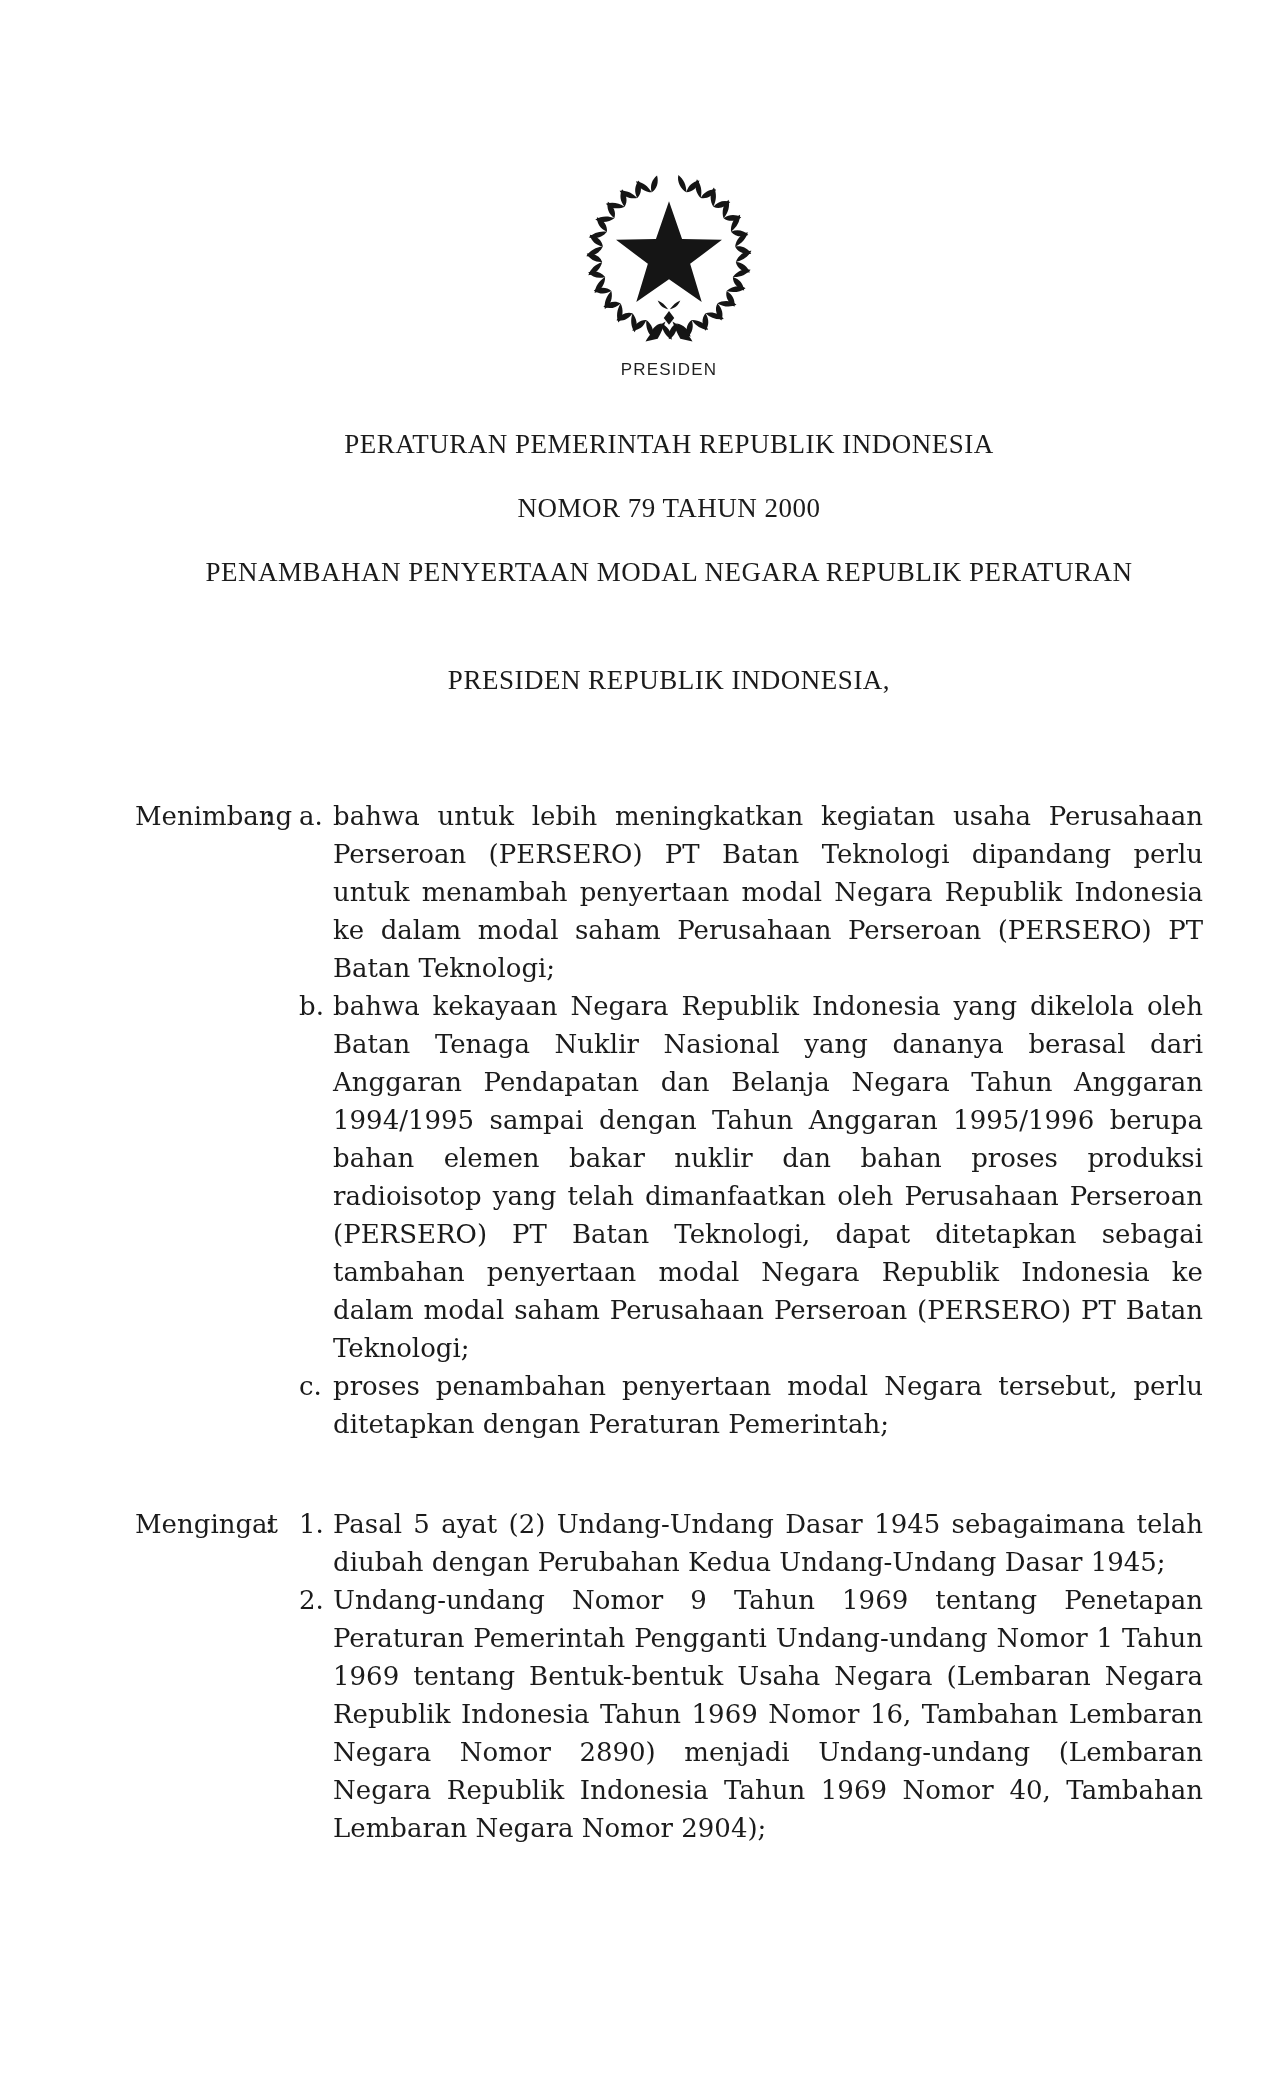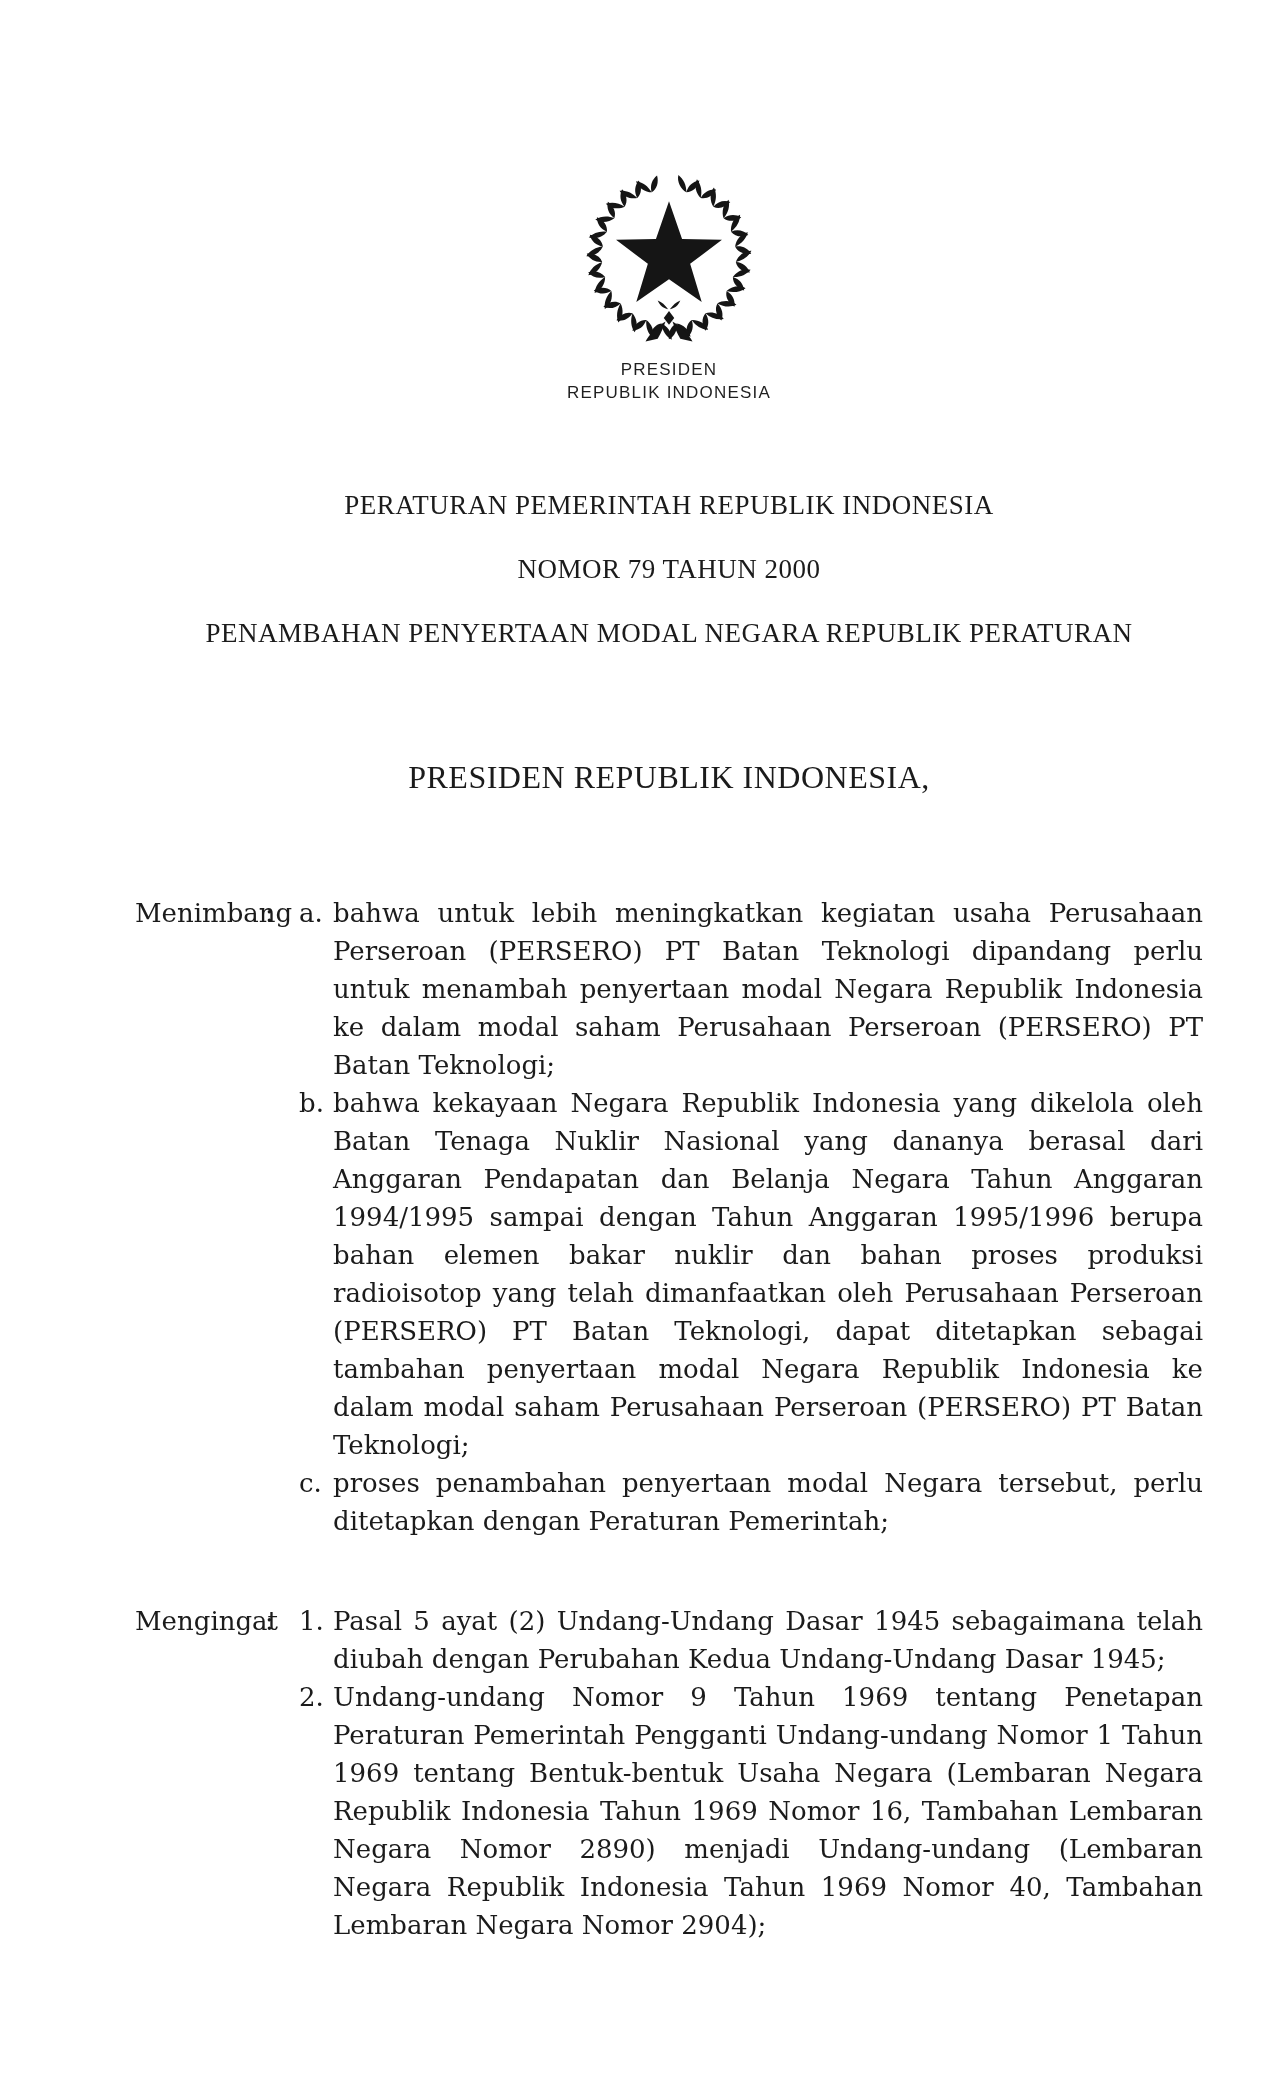--- a/index.html
+++ b/index.html
@@ -46,25 +46,25 @@
     font-family: "Liberation Serif", serif;
     letter-spacing: 0.5px;
   }
   .t {
     font-size: 27px;
     line-height: 30px;
     margin-top: 34px;
     text-align: center;
     white-space: nowrap;
   }
-  .t.first { margin-top: 86px; }
+  .t.first { margin-top: 48px; }
   .salutation {
-    margin-top: 114px;
+    margin-top: 78px;
     font-family: "Liberation Serif", serif;
-    font-size: 32px;
+    font-size: 27px;
     line-height: 30px;
     letter-spacing: 0.5px;
     text-align: center;
   }
   
   .clause {
     display: flex;
     font-size: 26px;
     line-height: 38px;
   }
@@ -122,21 +122,20 @@
         <path d="M96,174 C86,180 78,188 73,197 L87,194 C91,187 94,180 96,174 Z"></path>
         <path d="M104,174 C114,180 122,188 127,197 L113,194 C109,187 106,180 104,174 Z"></path>
         <path d="M99,160 C95,155 92,152 87,150 C89,155 93,159 99,160 Z"></path>
         <path d="M101,160 C105,155 108,152 113,150 C111,155 107,159 101,160 Z"></path>
       </g>
     </svg>
   </div>
 
   <div class="org">
     <div>PRESIDEN</div>
-    <div>REPUBLIK INDONESIA</div>
   </div>
 
   <div class="title-block">
     <div class="t first">PERATURAN PEMERINTAH REPUBLIK INDONESIA</div>
     <div class="t">NOMOR 79 TAHUN 2000</div>
     <div class="t">PENAMBAHAN PENYERTAAN MODAL NEGARA REPUBLIK PERATURAN</div>
   </div>
 
   <div class="salutation">PRESIDEN REPUBLIK INDONESIA,</div>
 

